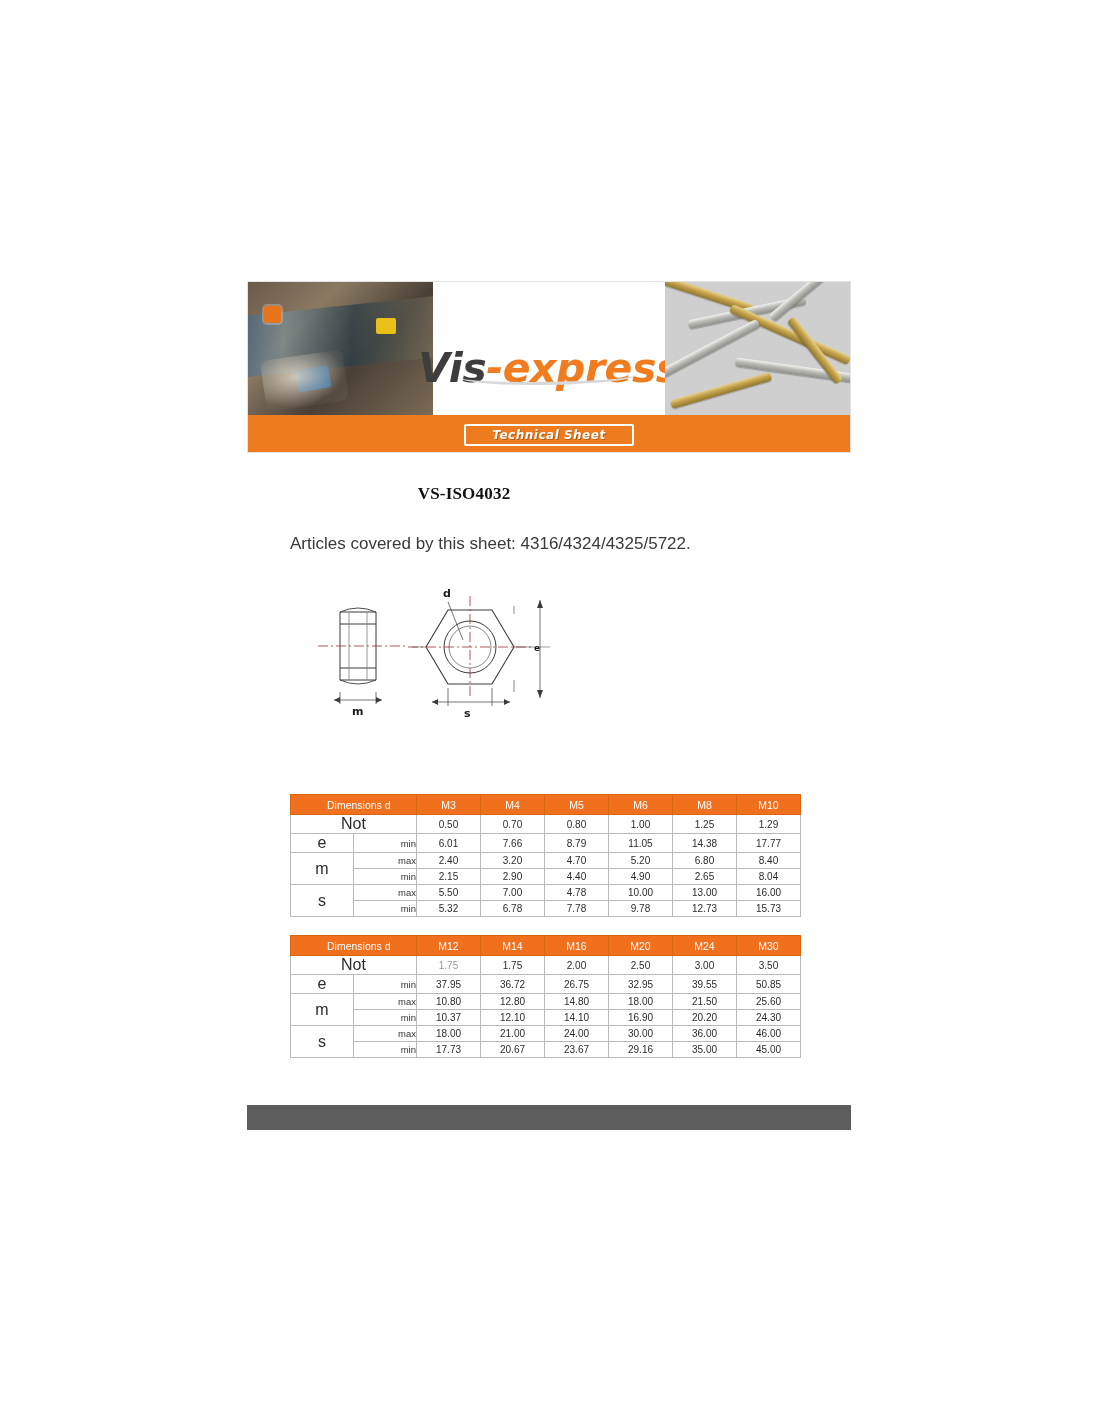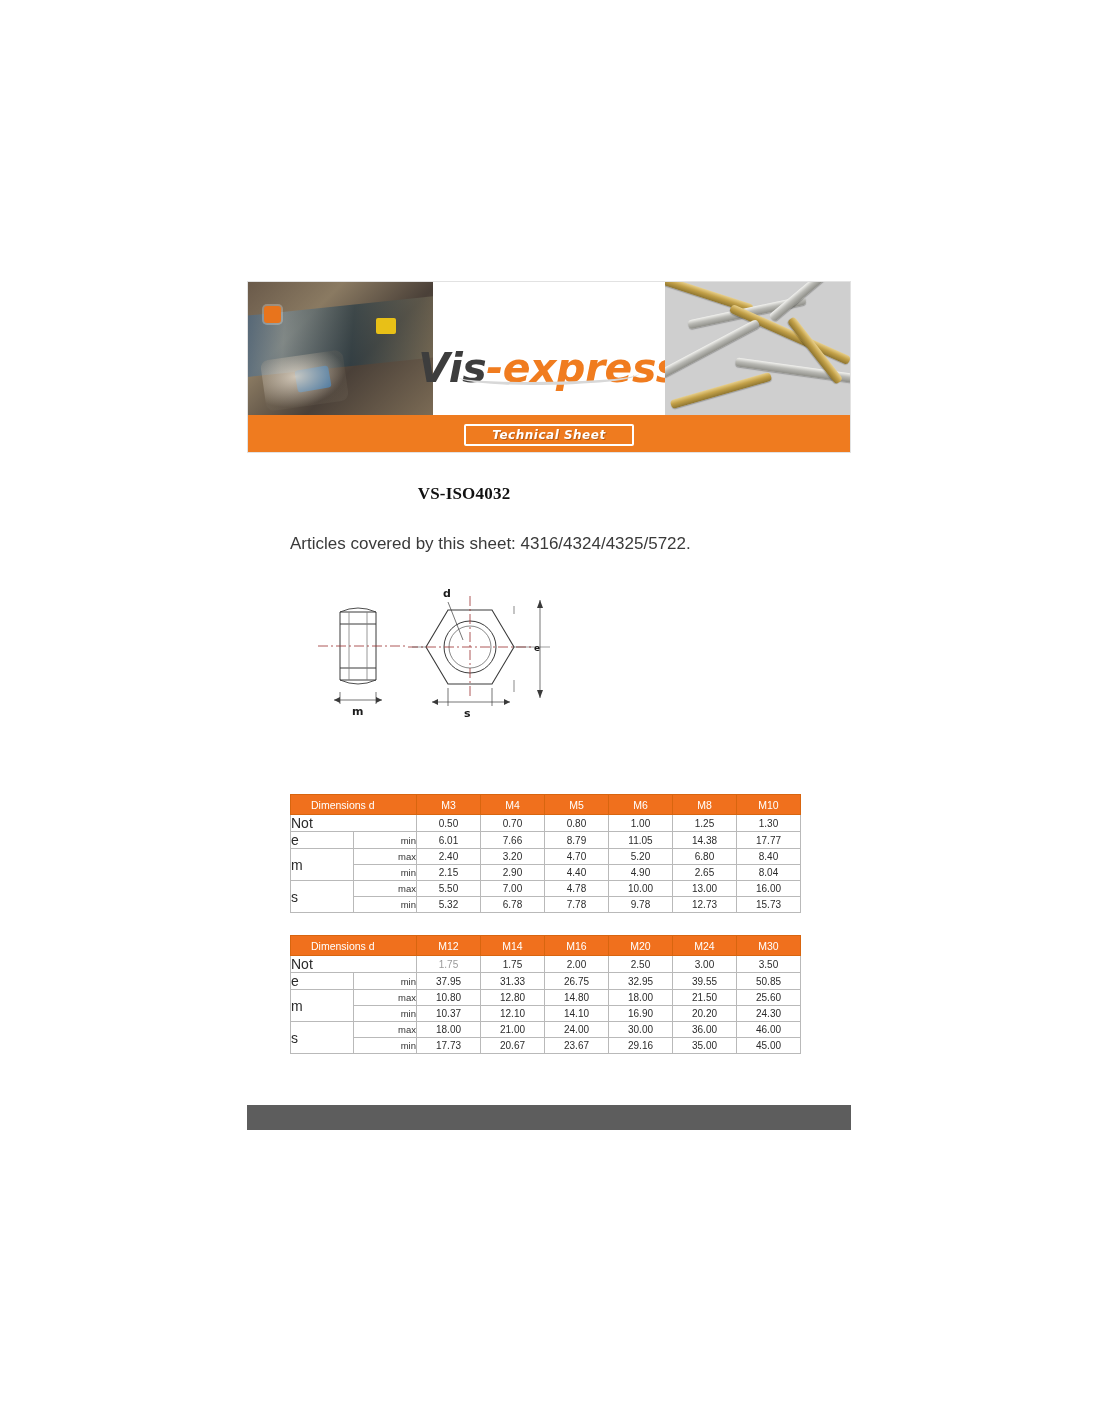--- a/index.html
+++ b/index.html
@@ -221,27 +221,27 @@
   .dim-table th.head {
     background: #f0701d;
     color: #ffffff;
     font-size: 10.5px;
     height: 19px;
     border: 1px solid #d8650f;
     font-weight: normal;
   }
   .dim-table th.head.label {
     text-align: left;
-    padding-left: 20px;
+    padding-left: 36px;
     margin-left: 24px;
   }
   .dim-table td.rowlabel {
     width: 62px;
-    text-align: left;
-    font-size: 14px;
+    text-align: center;
+    font-size: 16px;
   }
   .dim-table td.sublabel {
     width: 62px;
     text-align: right;
     font-size: 9.5px;
     color: #333;
   }
   .dim-table td.val {
     width: 63px;
     font-size: 10px;
@@ -360,21 +360,21 @@
       </tr>
     </thead>
     <tbody>
       <tr>
         <td class="rowlabel" colspan="2">Not</td>
         <td class="val">0.50</td>
         <td class="val">0.70</td>
         <td class="val">0.80</td>
         <td class="val">1.00</td>
         <td class="val">1.25</td>
-        <td class="val">1.30</td>
+        <td class="val">1.29</td>
       </tr>
       <tr>
         <td class="rowlabel">e</td>
         <td class="sublabel">min</td>
         <td class="val">6.01</td>
         <td class="val">7.66</td>
         <td class="val">8.79</td>
         <td class="val">11.05</td>
         <td class="val">14.38</td>
         <td class="val">17.77</td>
@@ -439,21 +439,21 @@
         <td class="val">1.75</td>
         <td class="val">2.00</td>
         <td class="val">2.50</td>
         <td class="val">3.00</td>
         <td class="val">3.50</td>
       </tr>
       <tr>
         <td class="rowlabel">e</td>
         <td class="sublabel">min</td>
         <td class="val">37.95</td>
-        <td class="val">31.33</td>
+        <td class="val">36.72</td>
         <td class="val">26.75</td>
         <td class="val">32.95</td>
         <td class="val">39.55</td>
         <td class="val">50.85</td>
       </tr>
       <tr>
         <td class="rowlabel" rowspan="2">m</td>
         <td class="sublabel">max</td>
         <td class="val">10.80</td>
         <td class="val">12.80</td>

